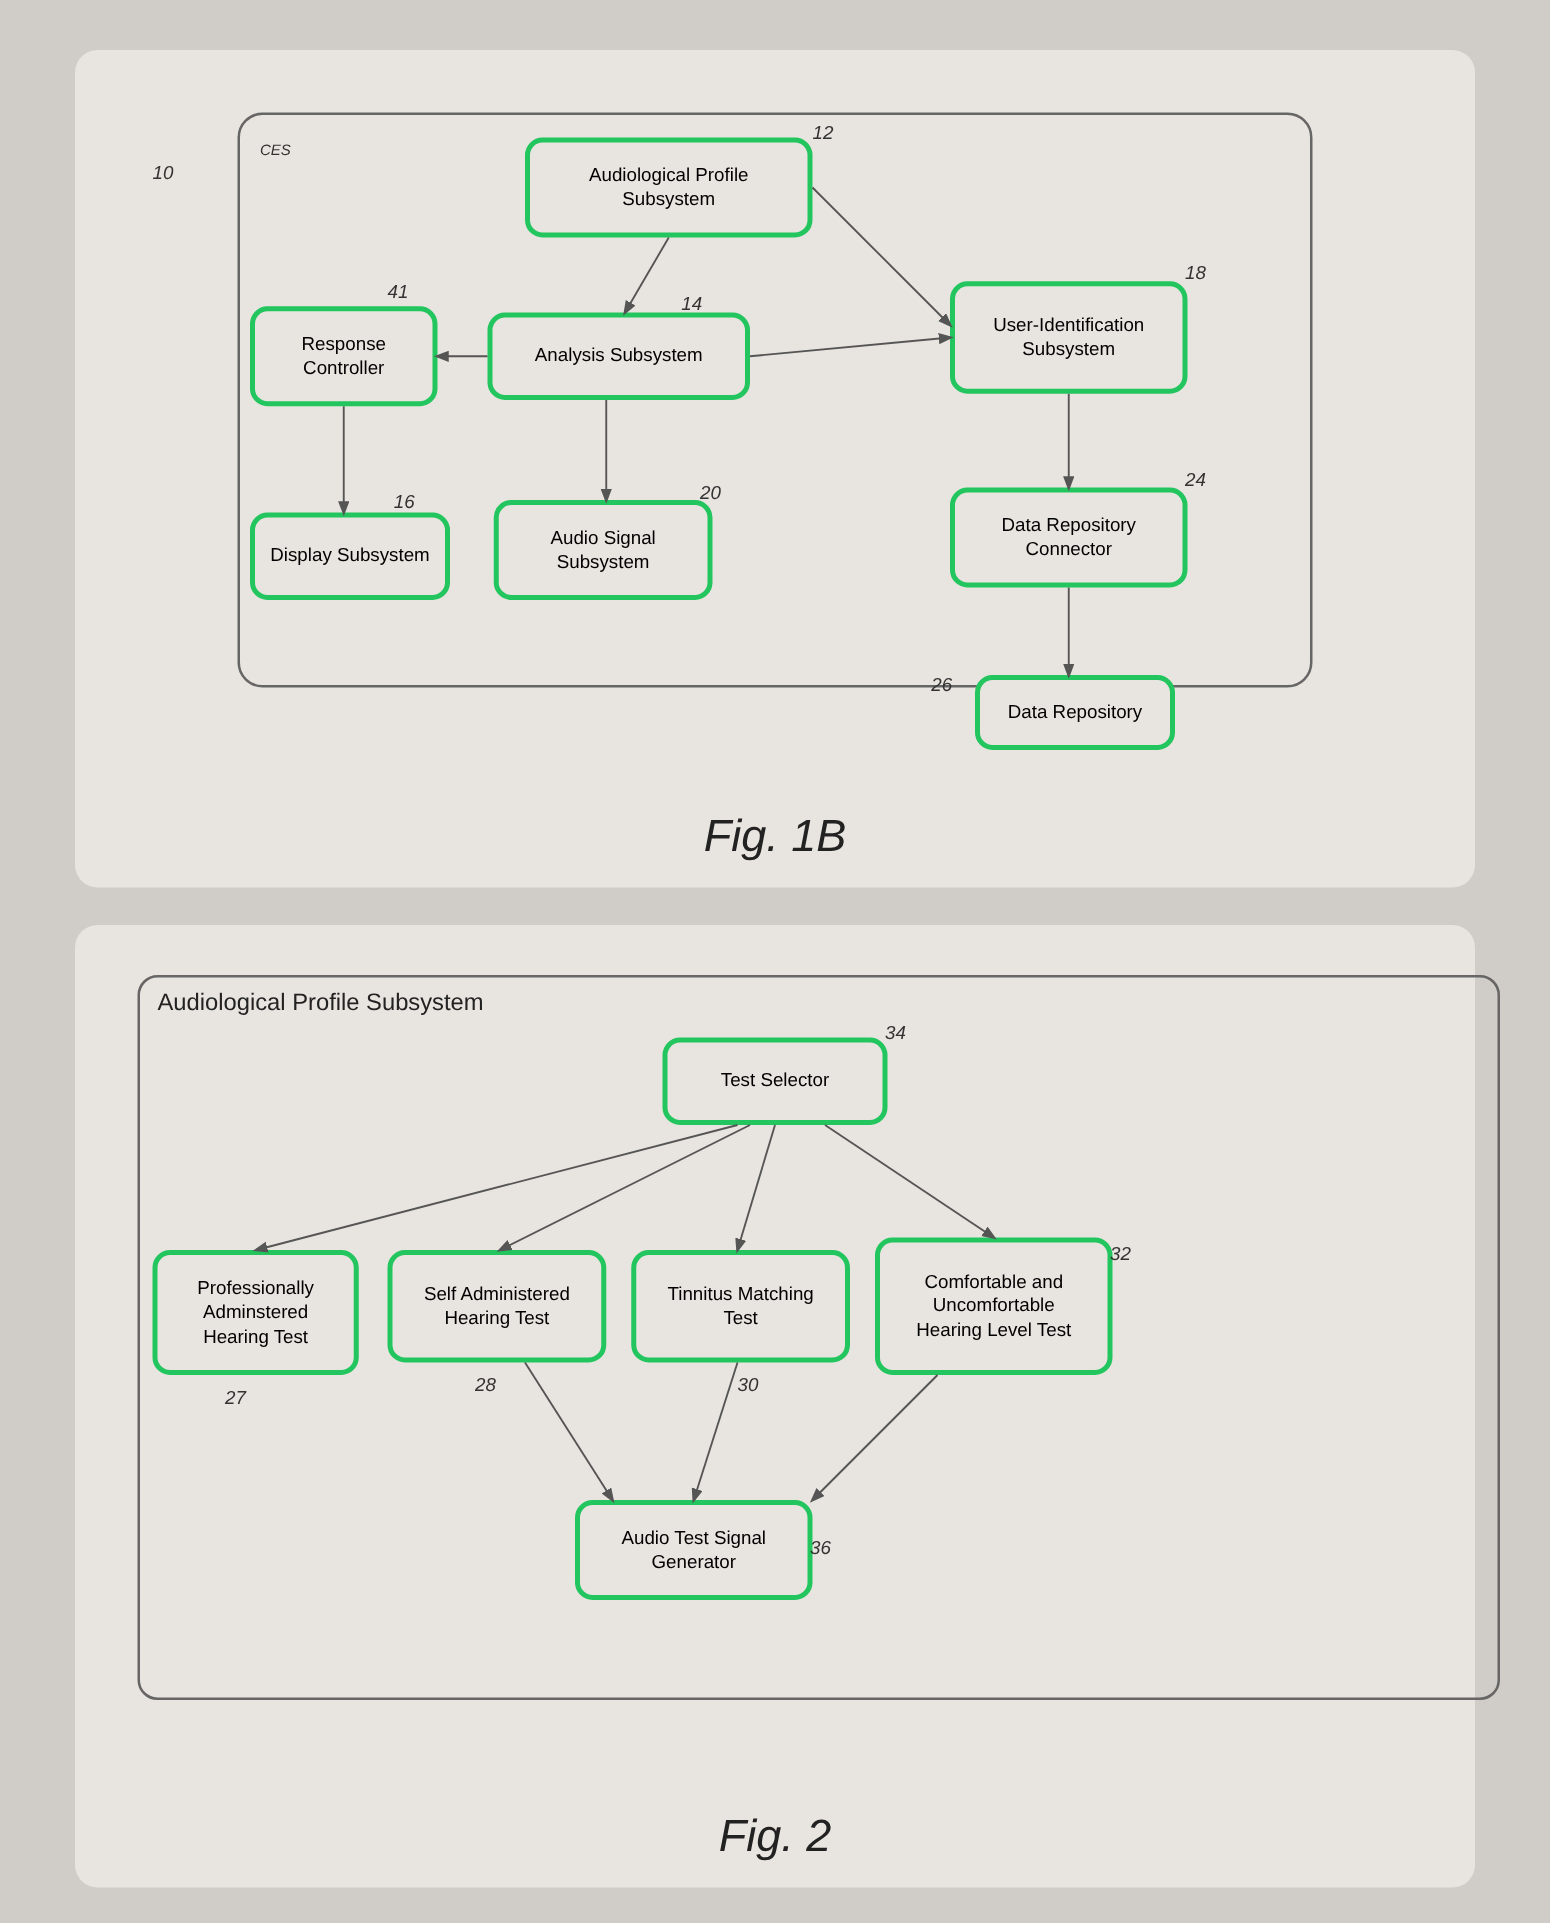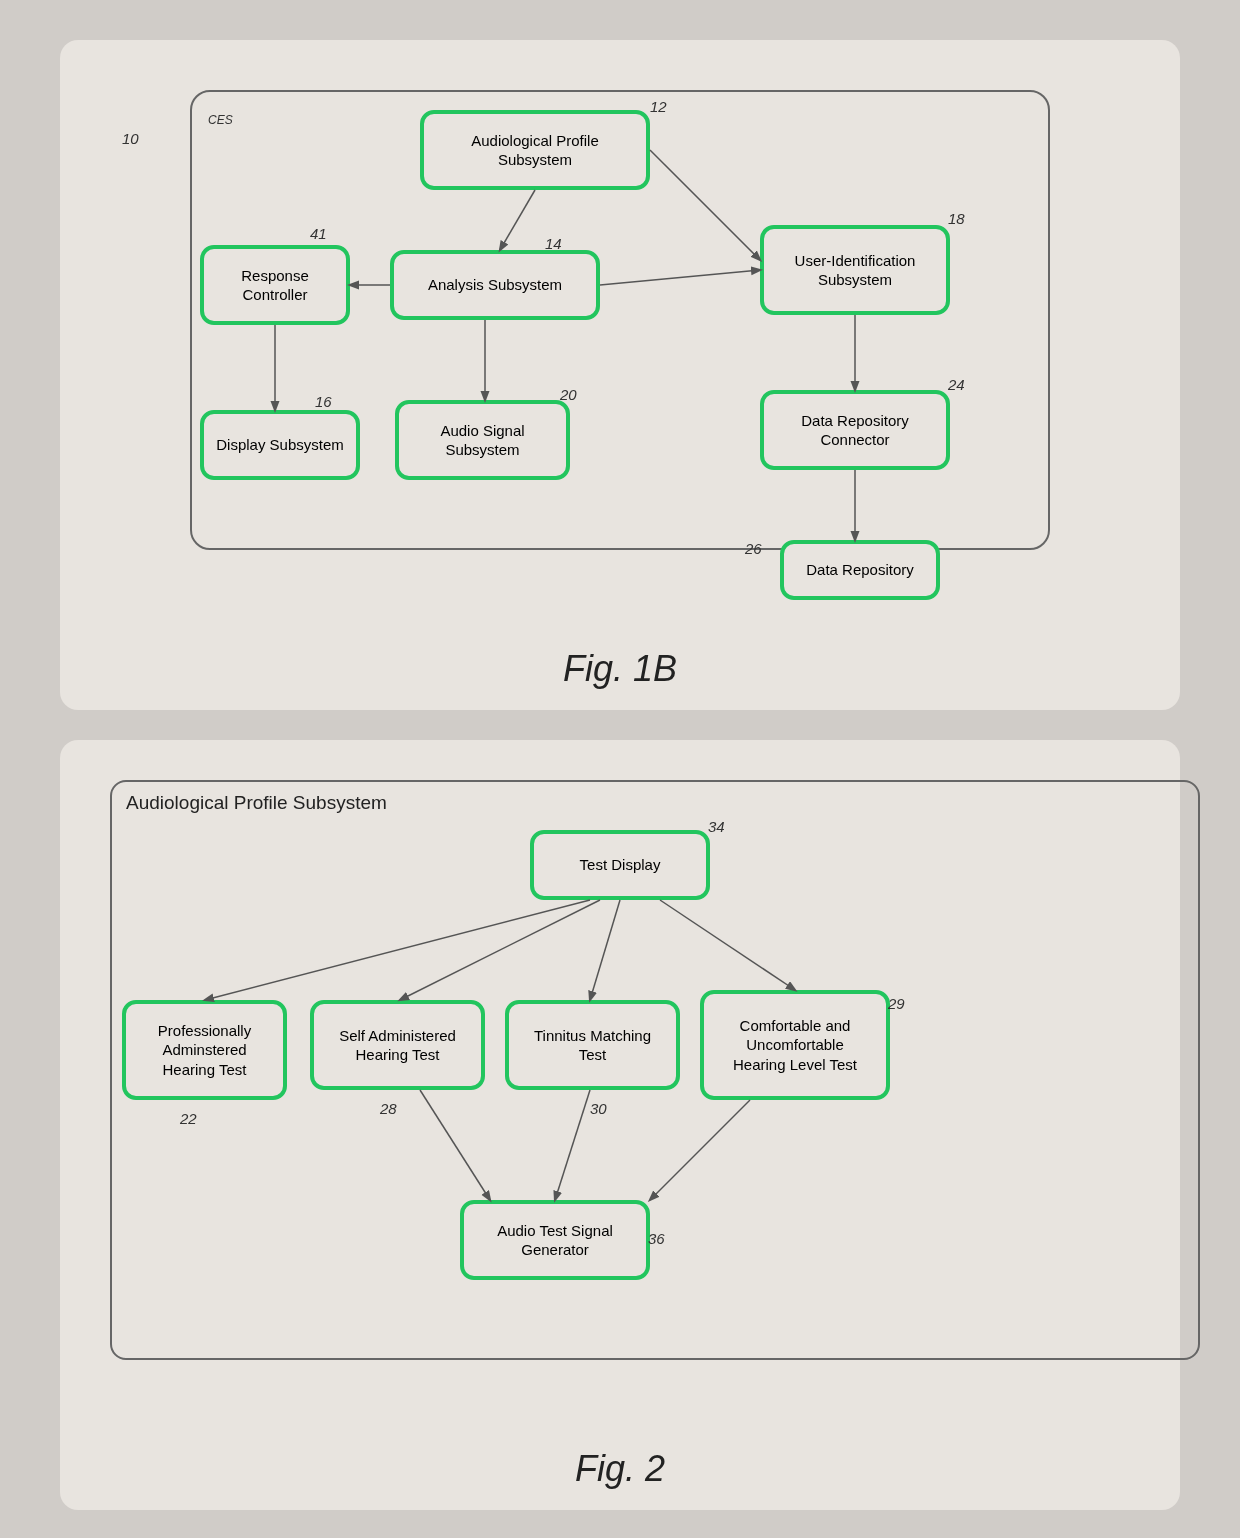--- a/index.html
+++ b/index.html
@@ -167,39 +167,39 @@
   </div>
   <div class="figure-label">Fig. 1B</div>
 </div>
 
 <div class="figure-container">
   <div class="fig2-content">
 
     <div class="subsystem-outline" style="left:10px; top:10px; width:1090px; height:580px;"></div>
     <span class="subsystem-label-text" style="left:26px; top:22px; font-size:19px;">Audiological Profile Subsystem</span>
 
-    <div class="diagram-box" style="left:430px; top:60px; width:180px; height:70px;">Test Display</div>
+    <div class="diagram-box" style="left:430px; top:60px; width:180px; height:70px;">Test Selector</div>
 
     <span class="ref-num" style="left:608px; top:48px;">34</span>
 
     <div class="diagram-box" style="left:22px; top:230px; width:165px; height:100px;">Professionally<br>Adm​instered<br>Hearing Test</div>
 
-    <span class="ref-num" style="left:80px; top:340px;">22</span>
+    <span class="ref-num" style="left:80px; top:340px;">27</span>
 
     <div class="diagram-box" style="left:210px; top:230px; width:175px; height:90px;">Self Administered<br>Hearing Test</div>
 
     <span class="ref-num" style="left:280px; top:330px;">28</span>
 
     <div class="diagram-box" style="left:405px; top:230px; width:175px; height:90px;">Tinnitus Matching<br>Test</div>
 
     <span class="ref-num" style="left:490px; top:330px;">30</span>
 
     <div class="diagram-box" style="left:600px; top:220px; width:190px; height:110px;">Comfortable and<br>Uncomfortable<br>Hearing Level Test</div>
 
-    <span class="ref-num" style="left:788px; top:225px;">29</span>
+    <span class="ref-num" style="left:788px; top:225px;">32</span>
 
     <div class="diagram-box" style="left:360px; top:430px; width:190px; height:80px;">Audio Test Signal<br>Generator</div>
 
     <span class="ref-num" style="left:548px; top:460px;">36</span>
 
     <svg class="arrows-svg">
       <defs>
         <marker id="arr2" markerWidth="8" markerHeight="8" refX="6" refY="3" orient="auto">
           <path d="M0,0 L0,6 L8,3 z" fill="#555"></path>
         </marker>

